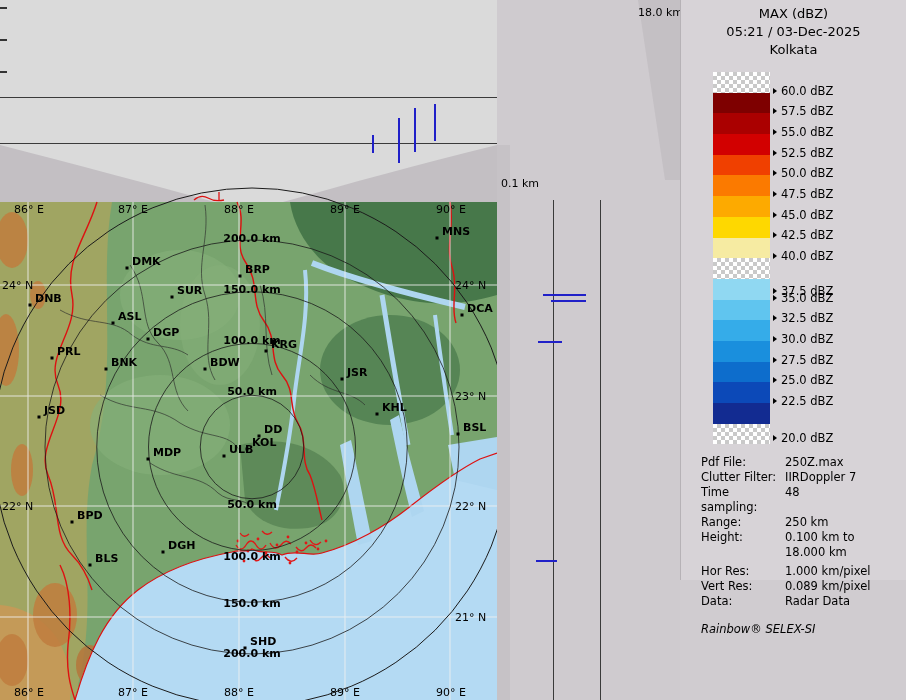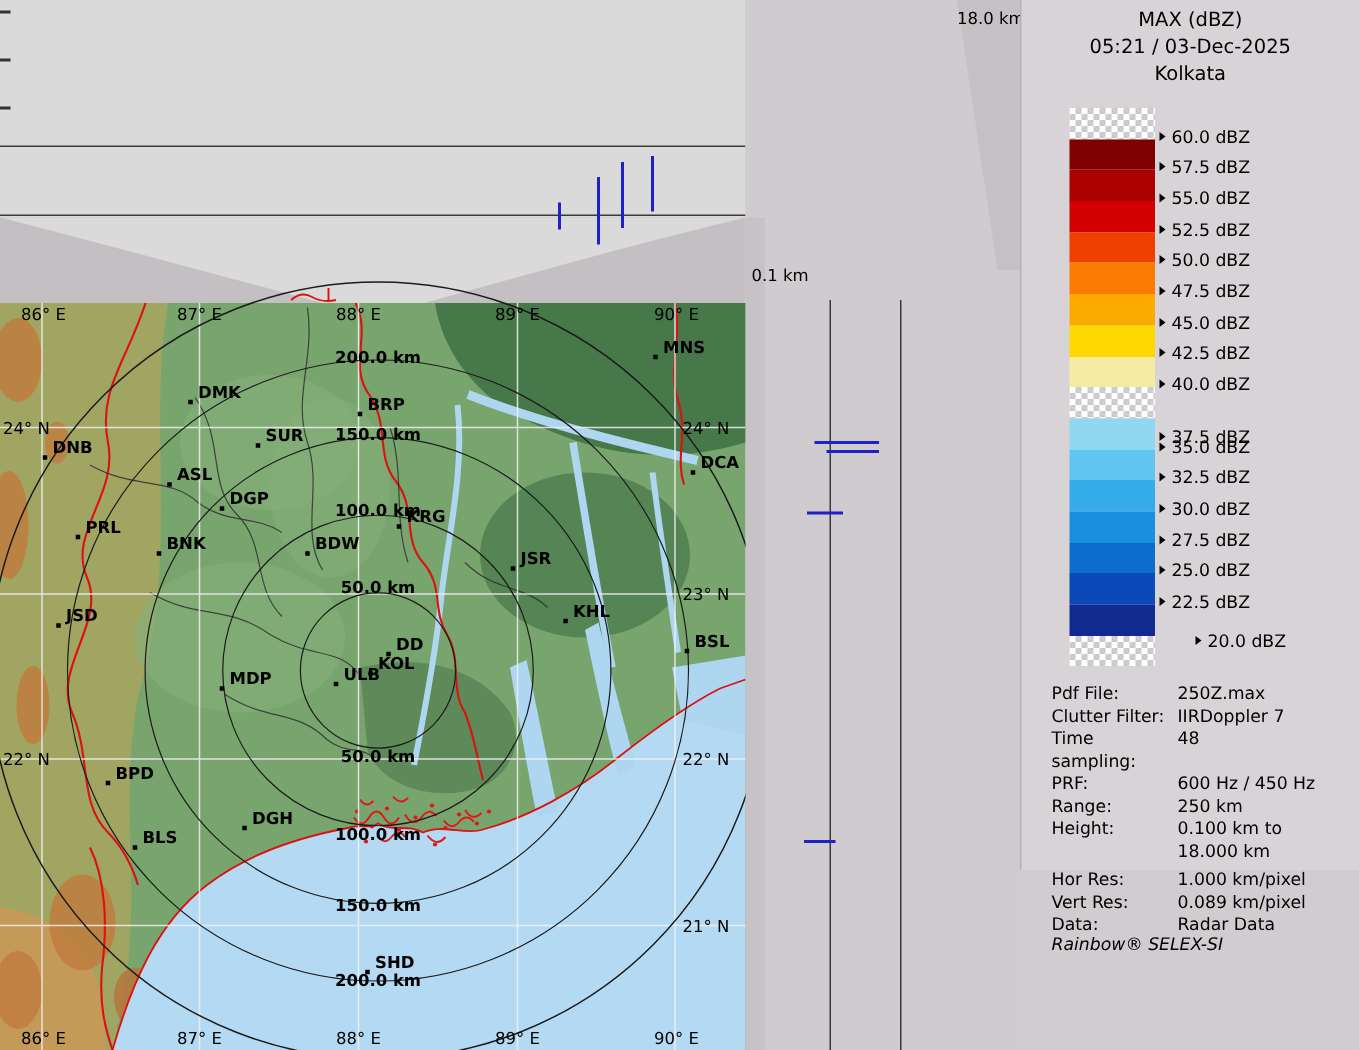--- a/index.html
+++ b/index.html
@@ -282,38 +282,34 @@
         <div class="legend-label" style="top: 124.2px;"><span class="tick-arrow"></span>45.0 dBZ</div>
         <div class="legend-label" style="top: 144.9px;"><span class="tick-arrow"></span>42.5 dBZ</div>
         <div class="legend-label" style="top: 165.6px;"><span class="tick-arrow"></span>40.0 dBZ</div>
         <div class="legend-label" style="top: 200px;"><span class="tick-arrow"></span>37.5 dBZ</div>
         <div class="legend-label" style="top: 207px;"><span class="tick-arrow"></span>35.0 dBZ</div>
         <div class="legend-label" style="top: 227.7px;"><span class="tick-arrow"></span>32.5 dBZ</div>
         <div class="legend-label" style="top: 248.4px;"><span class="tick-arrow"></span>30.0 dBZ</div>
         <div class="legend-label" style="top: 269.1px;"><span class="tick-arrow"></span>27.5 dBZ</div>
         <div class="legend-label" style="top: 289.8px;"><span class="tick-arrow"></span>25.0 dBZ</div>
         <div class="legend-label" style="top: 310.5px;"><span class="tick-arrow"></span>22.5 dBZ</div>
-        <div class="legend-label" style="top: 336px; margin-left: 24px;"><span class="tick-arrow"></span>20.0 dBZ</div>
+        <div class="legend-label" style="top: 347px;"><span class="tick-arrow"></span>20.0 dBZ</div>
       </div>
     <div id="info-rows">
         <div class="info-row">
           <span class="info-label">Pdf File:</span>
           <span class="info-value">250Z.max</span>
         </div>
         <div class="info-row">
           <span class="info-label">Clutter Filter:</span>
           <span class="info-value">IIRDoppler 7</span>
         </div>
         <div class="info-row">
           <span class="info-label">Time sampling:</span>
           <span class="info-value">48</span>
-        </div>
-        <div class="info-row">
-          <span class="info-label">PRF:</span>
-          <span class="info-value">600 Hz / 450 Hz</span>
         </div>
         <div class="info-row">
           <span class="info-label">Range:</span>
           <span class="info-value">250 km</span>
         </div>
         <div class="info-row">
           <span class="info-label">Height:</span>
           <span class="info-value">0.100 km to</span>
         </div>
         <div class="info-row">

